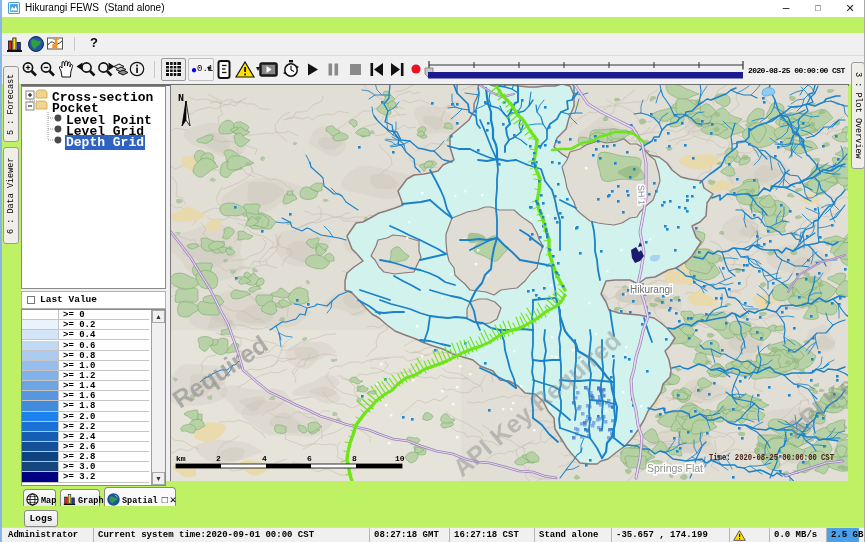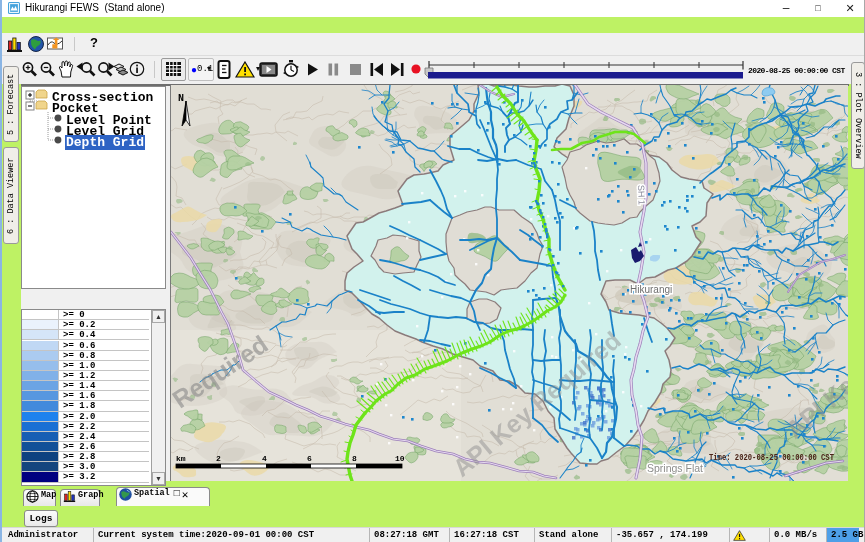--- a/index.html
+++ b/index.html
@@ -34,21 +34,21 @@
 #legend{position:absolute;left:0;top:223px;width:145px;height:177px;border:1px solid #8a8a8a;background:#fff;overflow:hidden}
 .lrow{position:absolute;left:0;width:127px;height:10.15px;border-bottom:1px solid #c4c4c4}
 .lsw{position:absolute;left:0;top:0;width:37px;height:9.2px;border-right:1px solid #c4c4c4}
 .llb{position:absolute;left:41px;top:0px;font-family:"Liberation Mono",monospace;font-size:9px;font-weight:bold;color:#000;line-height:10px}
 .sbar{position:absolute;right:0;top:0;width:14px;background:#f0f0f0;border-left:1px solid #a0a0a0}
 .sbtn{position:absolute;left:0;width:13px;height:13px;background:#f0f0f0;border:1px solid #a8a8a8;
   font-size:7px;text-align:center;line-height:12px;color:#333}
 
 .btab{position:absolute;border:1px solid #8a8a8a;border-bottom:none;border-radius:4px 4px 0 0;
   background:linear-gradient(#fdfdfd,#e8e8e8);font-family:"Liberation Mono",monospace;
-  font-size:8.5px;font-weight:bold;color:#000;display:flex;align-items:flex-start;gap:2px;padding:0 2px}
+  font-size:8.5px;font-weight:bold;color:#000;display:flex;align-items:flex-end;gap:2px;padding:0 2px}
 .btab svg{flex-shrink:0}
 #logsbtn{position:absolute;left:24px;top:510px;width:34px;height:17px;border:1px solid #8a8a8a;border-radius:3px;
   background:linear-gradient(#fbfbfb,#e9e9e9);font-family:"Liberation Mono",monospace;font-size:9.5px;font-weight:bold;
   display:flex;align-items:center;justify-content:center}
 
 #sbarr{position:absolute;left:1px;top:527px;width:863px;height:15px;background:#f0f0f0;border-top:1px solid #d8d8d8}
 .scell{position:absolute;top:0;height:15px;border-left:1px solid #b6b6b6;font-family:"Liberation Mono",monospace;
   font-size:9px;font-weight:bold;color:#000;line-height:15px;padding-left:4px;white-space:pre}
 </style></head>
 <body>
@@ -249,20 +249,24 @@
    <path d="M16,14 h7 l2,2 v6 h-11 v-6 l2,-2 z" fill="#f0d58c" stroke="#caa44a" stroke-width="0.8"></path>
    <circle cx="36" cy="31" r="3.4" fill="#4a4a4a"></circle>
    <circle cx="36" cy="42" r="3.4" fill="#4a4a4a"></circle>
    <circle cx="36" cy="53" r="3.4" fill="#4a4a4a"></circle>
   </svg>
   <div class="trow" style="top:3px;left:30px">Cross-section</div>
   <div class="trow" style="top:14px;left:30px">Pocket</div>
   <div class="trow" style="top:26px;left:44px">Level Point</div>
   <div class="trow" style="top:37px;left:44px">Level Grid</div>
   <div class="trow" style="top:48px;left:43px"><span style="background:#2e63c4;color:#fff;padding:0 1px">Depth Grid</span></div>
+ </div>
+ <div id="lastv">
+  <span style="position:absolute;left:5px;top:4px;width:8px;height:8px;border:1px solid #777;background:#fff"></span>
+  <span class="mono" style="position:absolute;left:18px;top:2px;font-size:9.5px;font-weight:bold">Last Value</span>
  </div>
  <div id="legend">
   <div class="lrow" style="top:0.0px">
           <div class="lsw" style="background:#ffffff"></div>
           <div class="llb">&gt;= 0</div>
         </div>
 <div class="lrow" style="top:10.2px">
           <div class="lsw" style="background:#eaf2fc"></div>
           <div class="llb">&gt;= 0.2</div>
         </div>
@@ -2153,21 +2157,21 @@
     </div>
 <div class="btab" style="left:60px;top:489px;width:40px;height:17px">
  <svg width="13" height="13" viewBox="0 0 16 15">
         <rect x="1" y="12.5" width="14" height="1.8" fill="#111"></rect>
         <rect x="2" y="4.5" width="3.2" height="8" fill="#d22" stroke="#111" stroke-width="0.7"></rect>
         <rect x="6.4" y="1.5" width="3.2" height="11" fill="#fd0" stroke="#111" stroke-width="0.7"></rect>
         <rect x="10.8" y="5.5" width="3.2" height="7" fill="#23b" stroke="#111" stroke-width="0.7"></rect>
       </svg>
  <span>Graph</span>
     </div>
-<div class="btab" style="left:116px;top:487px;width:94px;height:19px;background:#fafafa">
+<div class="btab" style="left:104px;top:487px;width:72px;height:19px;background:#fafafa">
  <svg width="13" height="13" viewBox="0 0 15 15">
         <circle cx="7.5" cy="7.5" r="7.2" fill="#1e4fa0"></circle>
         <path d="M2.5,5 Q5,3 7.5,4.5 Q10,6 12.5,5 Q12,8.5 9.5,9.5 Q7,10.5 6.5,12.5 Q3.5,11 3,8 Z" fill="#35a043" opacity="0.9"></path>
         <path d="M9,2.5 Q11.5,3.5 12.5,5" fill="none" stroke="#9cc8f0" stroke-width="1"></path>
       </svg>
  <span>Spatial</span>
  <span style="font-size:10px;margin-left:2px">□</span>
  <span style="font-size:11px;font-weight:bold">✕</span>
     </div>
 <div id="logsbtn">Logs</div>

